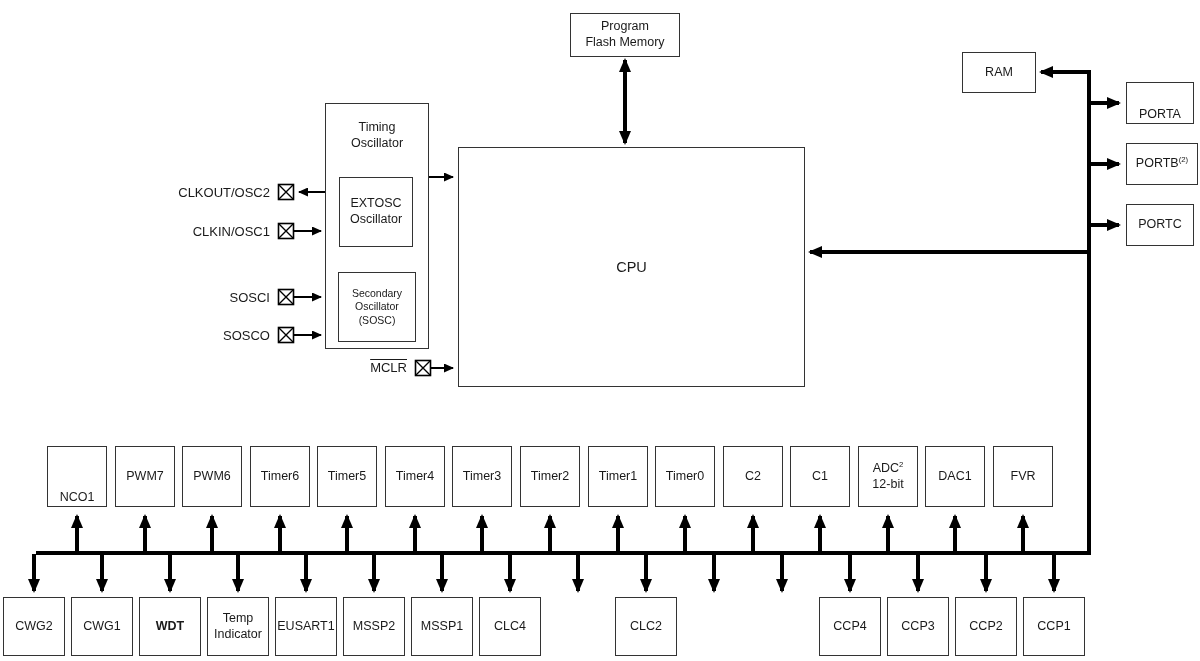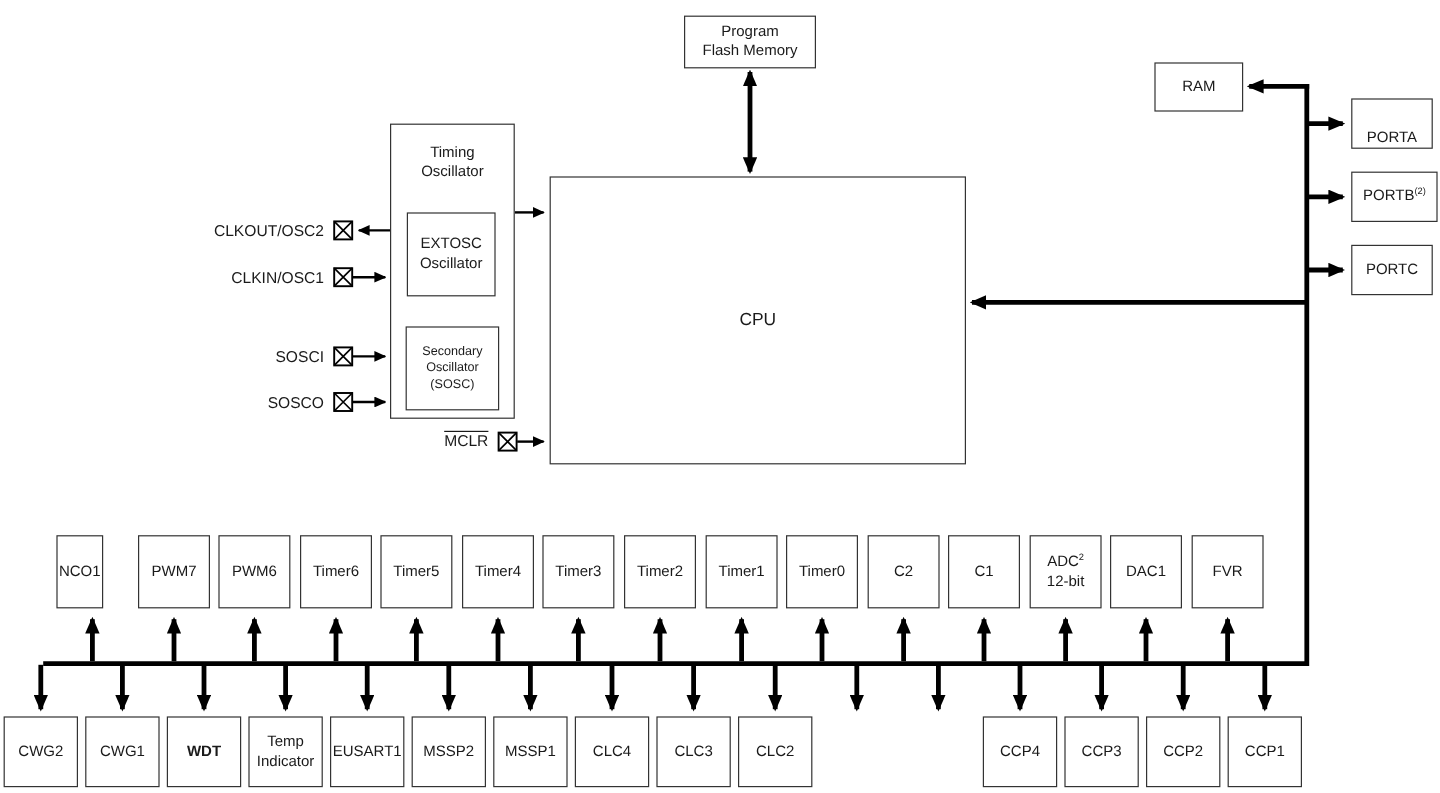--- a/index.html
+++ b/index.html
@@ -143,21 +143,21 @@
   <div class="box" style="left:1126px;top:204px;width:68px;height:42px;">
     <div class="line"><span>PORTC</span><sup></sup></div>
   </div>
 
   <div class="pin-label" style="left:140px;top:185px;width:130px;">CLKOUT/OSC2</div>
   <div class="pin-label" style="left:140px;top:224px;width:130px;">CLKIN/OSC1</div>
   <div class="pin-label" style="left:140px;top:290px;width:130px;">SOSCI</div>
   <div class="pin-label" style="left:140px;top:328px;width:130px;">SOSCO</div>
   <div class="pin-label" style="left:340px;top:360px;width:67px;"><span class="overline">MCLR</span></div>
 
-<div class="box periph" style="left: 47px; top: 446px; width: 39px; height: 61px;">
+<div class="box periph" style="left: 47px; top: 446px; width: 60px; height: 61px; justify-content: flex-end;">
       <div class="line"><span>NCO1</span></div>
     </div>
     <div class="box periph" style="left: 115px; top: 446px; width: 60px; height: 61px;">
       <div class="line"><span>PWM7</span></div>
     </div>
     <div class="box periph" style="left: 182px; top: 446px; width: 60px; height: 61px;">
       <div class="line"><span>PWM6</span></div>
     </div>
     <div class="box periph" style="left: 250px; top: 446px; width: 60px; height: 61px;">
       <div class="line"><span>Timer6</span></div>
@@ -214,23 +214,20 @@
     </div>
     <div class="box periph" style="left: 343px; top: 597px; width: 62px; height: 59px;">
       <div class="line"><span>MSSP2</span></div>
     </div>
     <div class="box periph" style="left: 411px; top: 597px; width: 62px; height: 59px;">
       <div class="line"><span>MSSP1</span></div>
     </div>
     <div class="box periph" style="left: 479px; top: 597px; width: 62px; height: 59px;">
       <div class="line"><span>CLC4</span></div>
     </div>
-    <div class="box periph" style="left: 547px; top: 597px; width: 62px; height: 59px;">
-      <div class="line"><span>CLC3</span></div>
-    </div>
     <div class="box periph" style="left: 615px; top: 597px; width: 62px; height: 59px;">
       <div class="line"><span>CLC2</span></div>
     </div>
     <div class="box periph" style="left: 819px; top: 597px; width: 62px; height: 59px;">
       <div class="line"><span>CCP4</span></div>
     </div>
     <div class="box periph" style="left: 887px; top: 597px; width: 62px; height: 59px;">
       <div class="line"><span>CCP3</span></div>
     </div>
     <div class="box periph" style="left: 955px; top: 597px; width: 62px; height: 59px;">

